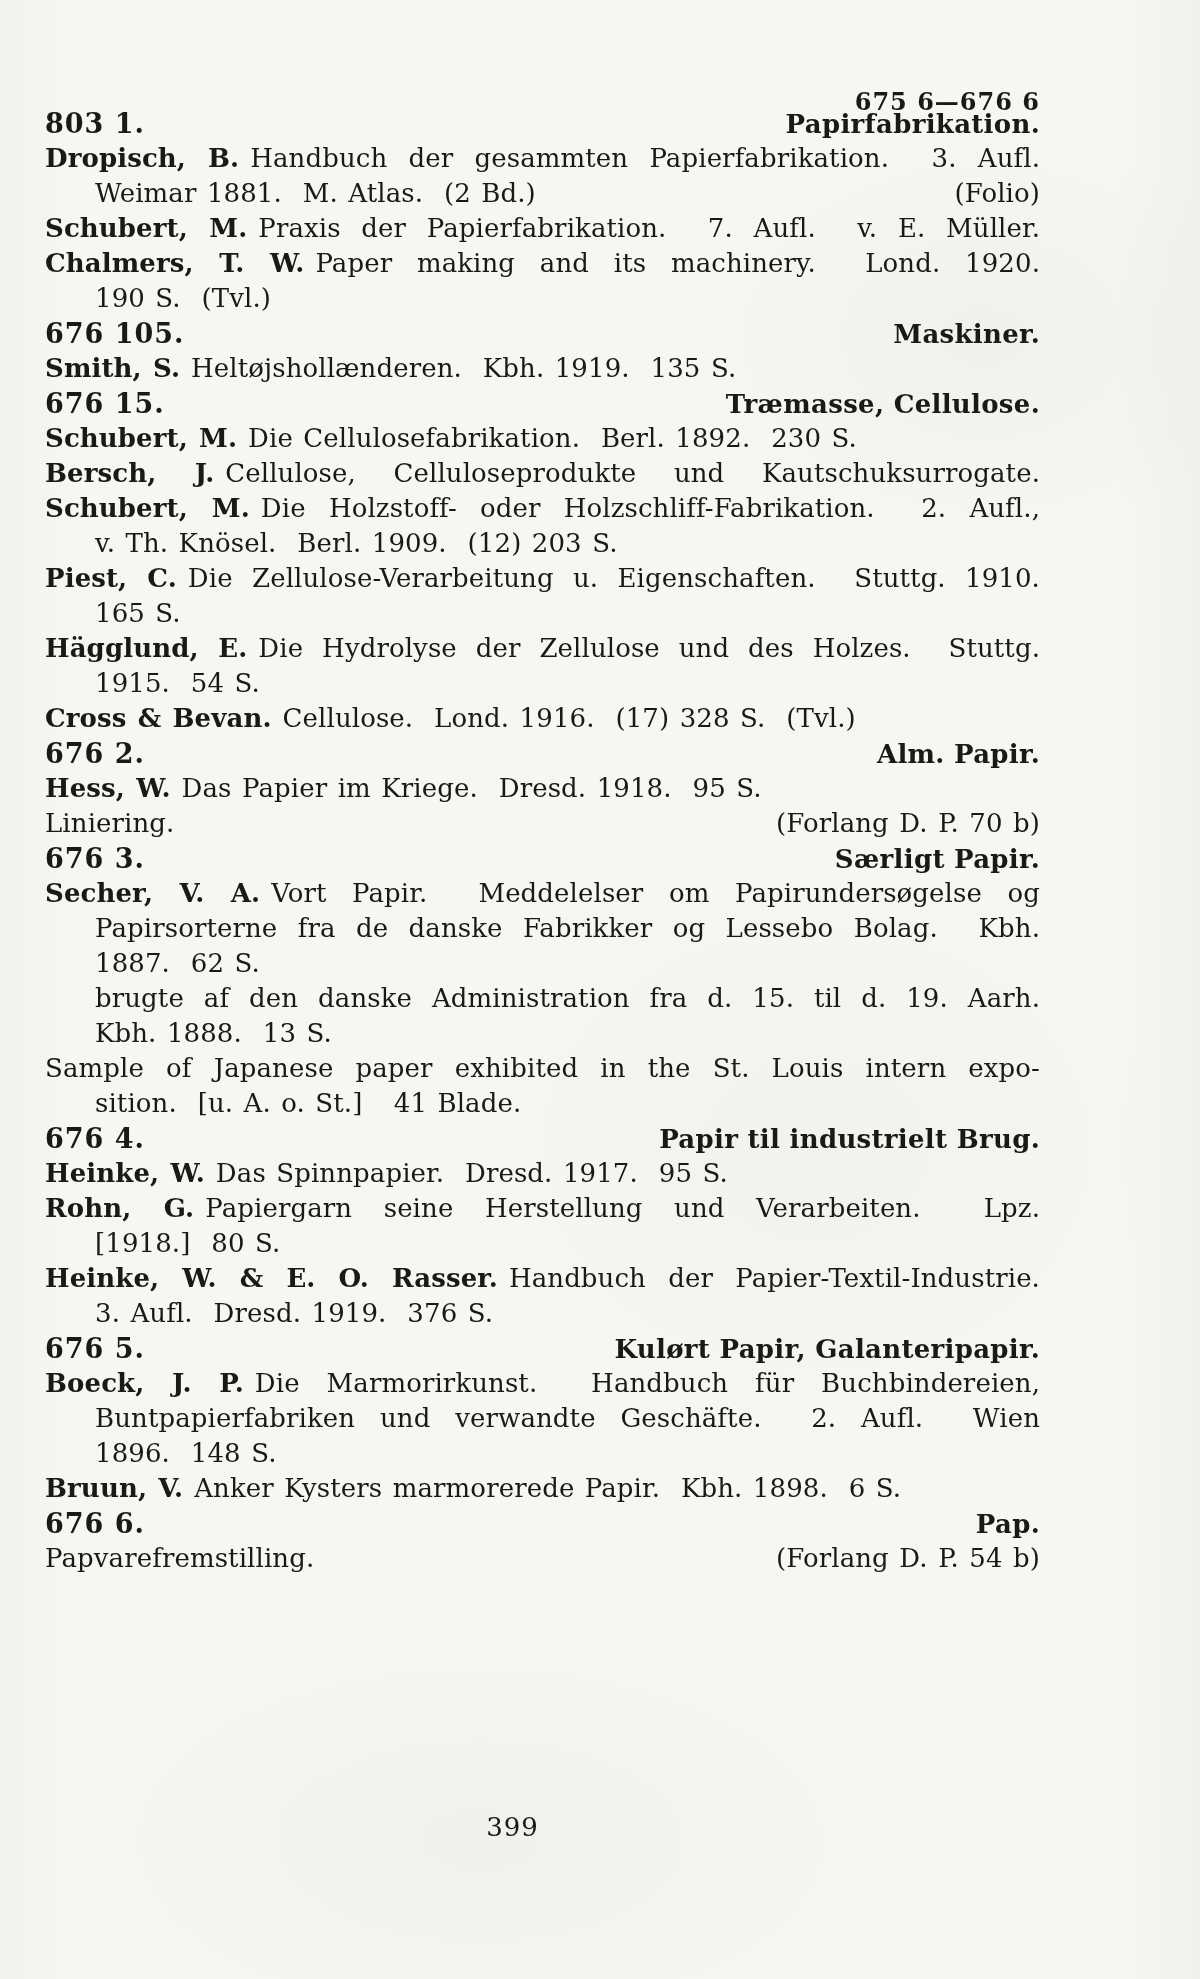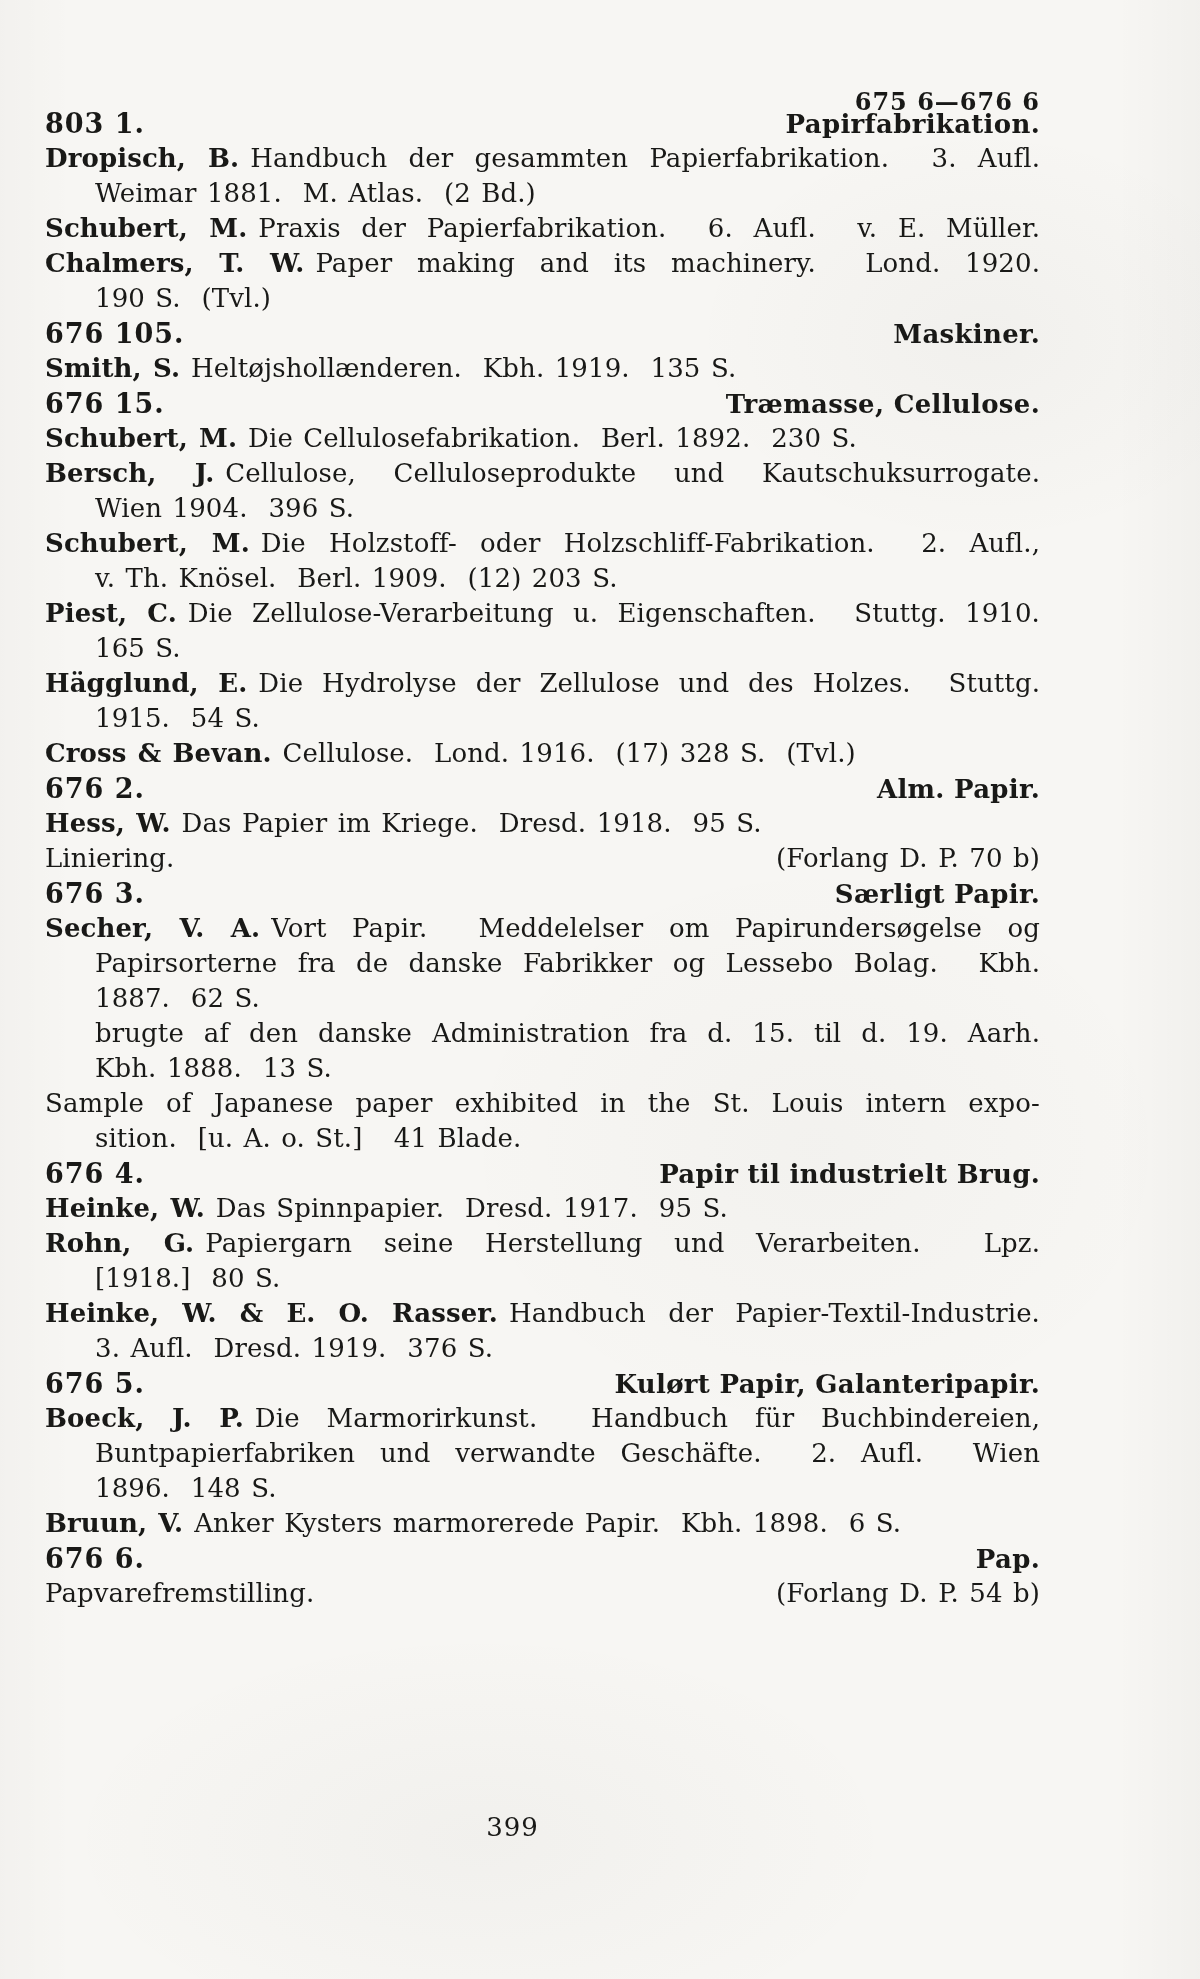--- a/index.html
+++ b/index.html
@@ -60,21 +60,21 @@
     position: relative;
     height: 35px;
     line-height: 35px;
     font-size: 26px;
     max-height: 35px;
     overflow: hidden;
     word-spacing: 0.08em;
     letter-spacing: 0.1px;
   }
   .line .txt { white-space: pre-wrap; }
-  .line.indent { padding-left: 50px; flex-direction: column; }
+  .line.indent { padding-left: 50px; }
   .line.fill {
     text-align: justify;
     text-align-last: justify;
   }
   .line.has-right {
     display: flex;
     justify-content: space-between;
   }
   .author {
     font-weight: 700;
@@ -106,21 +106,21 @@
         <span class="sec-title">Papirfabrikation.</span>
       </div>
       <div class="entry">
         <div class="line fill"><span class="txt"><b class="author">Dropisch, B.</b><span class="t">Handbuch der gesammten Papierfabrikation.  3. Aufl.</span></span></div>
         <div class="line indent has-right">
           <span class="txt"><span class="t">Weimar 1881.  M. Atlas.  (2 Bd.)</span></span>
           <span class="right">(Folio)</span>
         </div>
       </div>
       <div class="entry">
-        <div class="line fill"><span class="txt"><b class="author">Schubert, M.</b><span class="t">Praxis der Papierfabrikation.  6. Aufl.  v. E. Müller.</span></span></div>
+        <div class="line fill"><span class="txt"><b class="author">Schubert, M.</b><span class="t">Praxis der Papierfabrikation.  7. Aufl.  v. E. Müller.</span></span></div>
       </div>
       <div class="entry">
         <div class="line fill"><span class="txt"><b class="author">Chalmers, T. W.</b><span class="t">Paper making and its machinery.  Lond. 1920.</span></span></div>
         <div class="line indent"><span class="txt"><span class="t">190 S.  (Tvl.)</span></span></div>
       </div>
       <div class="section-row">
         <span class="sec-num">676 105.</span>
         <span class="sec-title">Maskiner.</span>
       </div>
       <div class="entry">
@@ -128,21 +128,20 @@
       </div>
       <div class="section-row">
         <span class="sec-num">676 15.</span>
         <span class="sec-title">Træmasse, Cellulose.</span>
       </div>
       <div class="entry">
         <div class="line"><span class="txt"><b class="author">Schubert, M.</b><span class="t">Die Cellulosefabrikation.  Berl. 1892.  230 S.</span></span></div>
       </div>
       <div class="entry">
         <div class="line fill"><span class="txt"><b class="author">Bersch, J.</b><span class="t">Cellulose, Celluloseprodukte und Kautschuksurrogate.</span></span></div>
-        <div class="line indent"><span class="txt"><span class="t">Wien 1904.  396 S.</span></span></div>
       </div>
       <div class="entry">
         <div class="line fill"><span class="txt"><b class="author">Schubert, M.</b><span class="t">Die Holzstoff- oder Holzschliff-Fabrikation.  2. Aufl.,</span></span></div>
         <div class="line indent"><span class="txt"><span class="t">v. Th. Knösel.  Berl. 1909.  (12) 203 S.</span></span></div>
       </div>
       <div class="entry">
         <div class="line fill"><span class="txt"><b class="author">Piest, C.</b><span class="t">Die Zellulose-Verarbeitung u. Eigenschaften.  Stuttg. 1910.</span></span></div>
         <div class="line indent"><span class="txt"><span class="t">165 S.</span></span></div>
       </div>
       <div class="entry">

